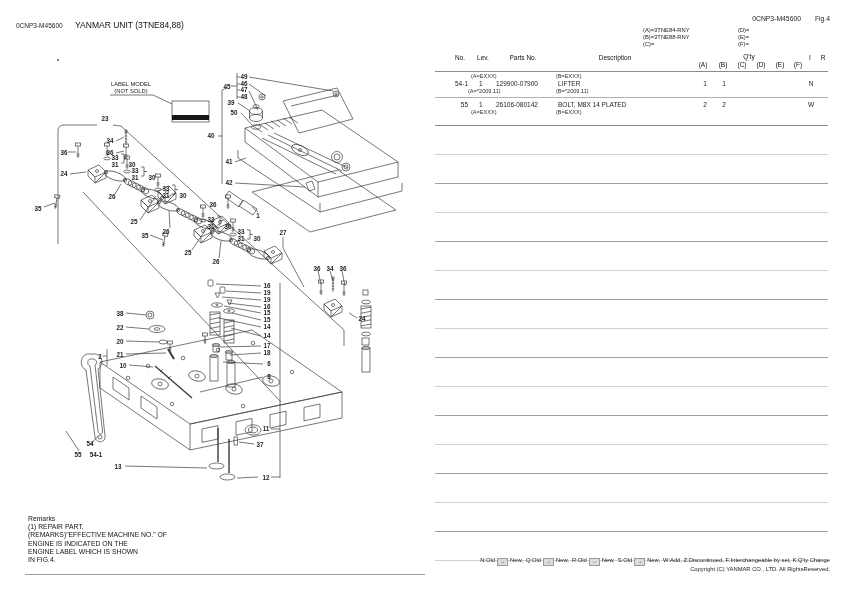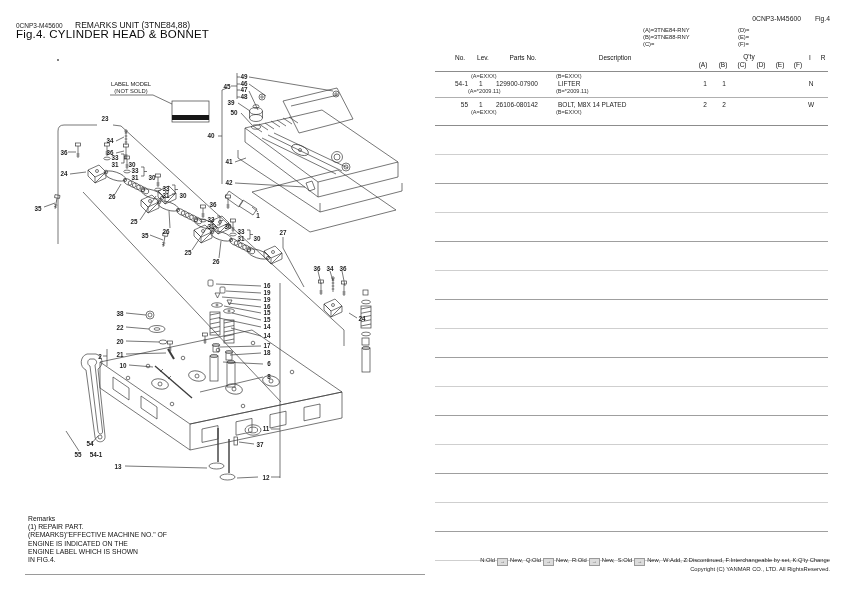--- a/index.html
+++ b/index.html
@@ -36,23 +36,22 @@
   .copyright{position:absolute;right:12px;top:566px;font-size:5.8px;color:#222;}
   .bottom-rule{position:absolute;left:25px;top:574px;width:400px;height:1px;background:#9a9a9a;}
 </style>
 </head>
 <body>
 
 <div class="page">
 
   <div class="abs" style="left:16px;top:14px;">
     <span class="hdr-code">0CNP3-M45600</span>
-    <span class="hdr-unit">REMARKS UNIT (3TNE84,88)</span>
+    <span class="hdr-unit">YANMAR UNIT (3TNE84,88)</span>
   </div>
-  <div class="abs fig-title" style="left:16px;top:28px;">Fig.4.  CYLINDER HEAD &amp; BONNET</div>
 
   <div class="abs hdr-right" style="right:12px;top:15px;text-align:right;">
     <span>0CNP3-M45600</span>
     <span>Fig.4</span>
   </div>
 
   <svg id="diag" class="abs" style="left:25px;top:55px;" width="410" height="450" viewBox="25 55 410 450">
     <g stroke="#3c3c3c" stroke-width="0.7" fill="none">
 
       <path d="M58,244 L58,131 Q58,125 64,125 L97,125 M113,125 L121,126 L344,330 L344,346 M83,192 L281,402 M280,283 L280,478"></path>

